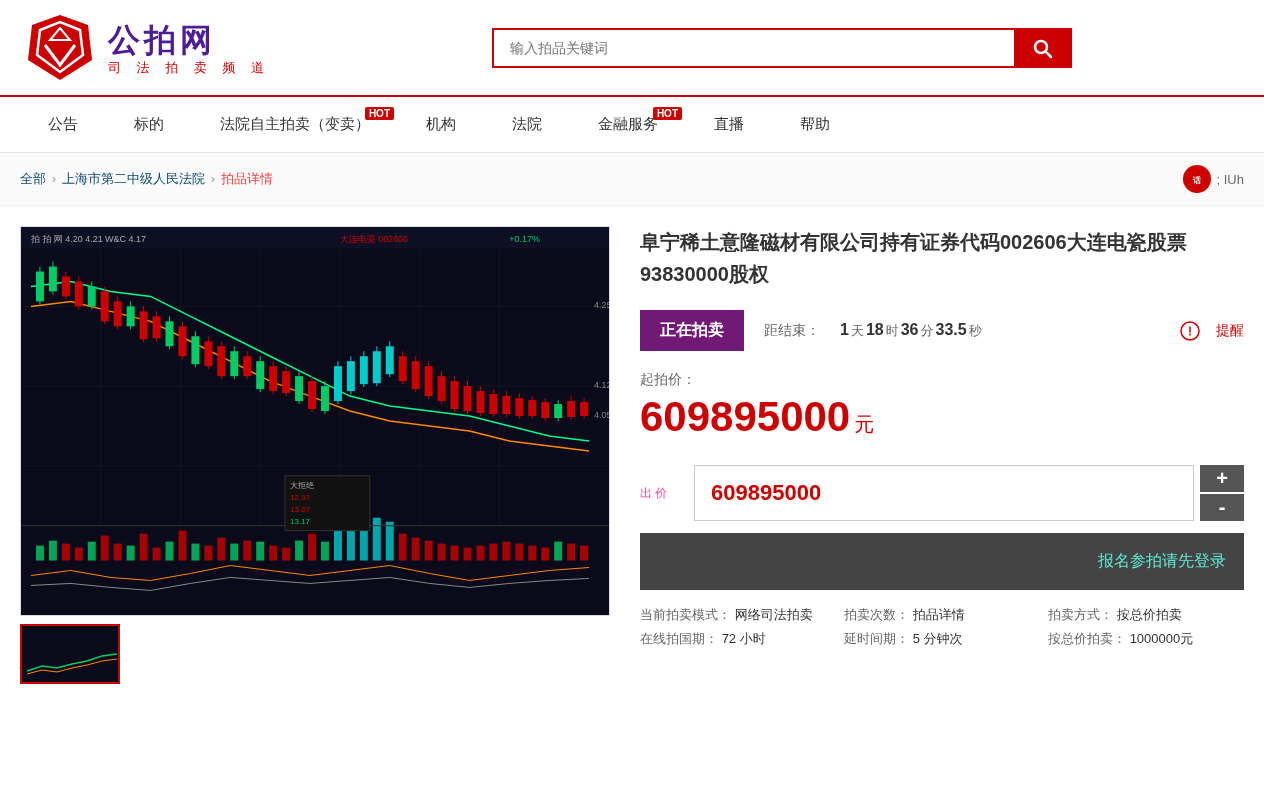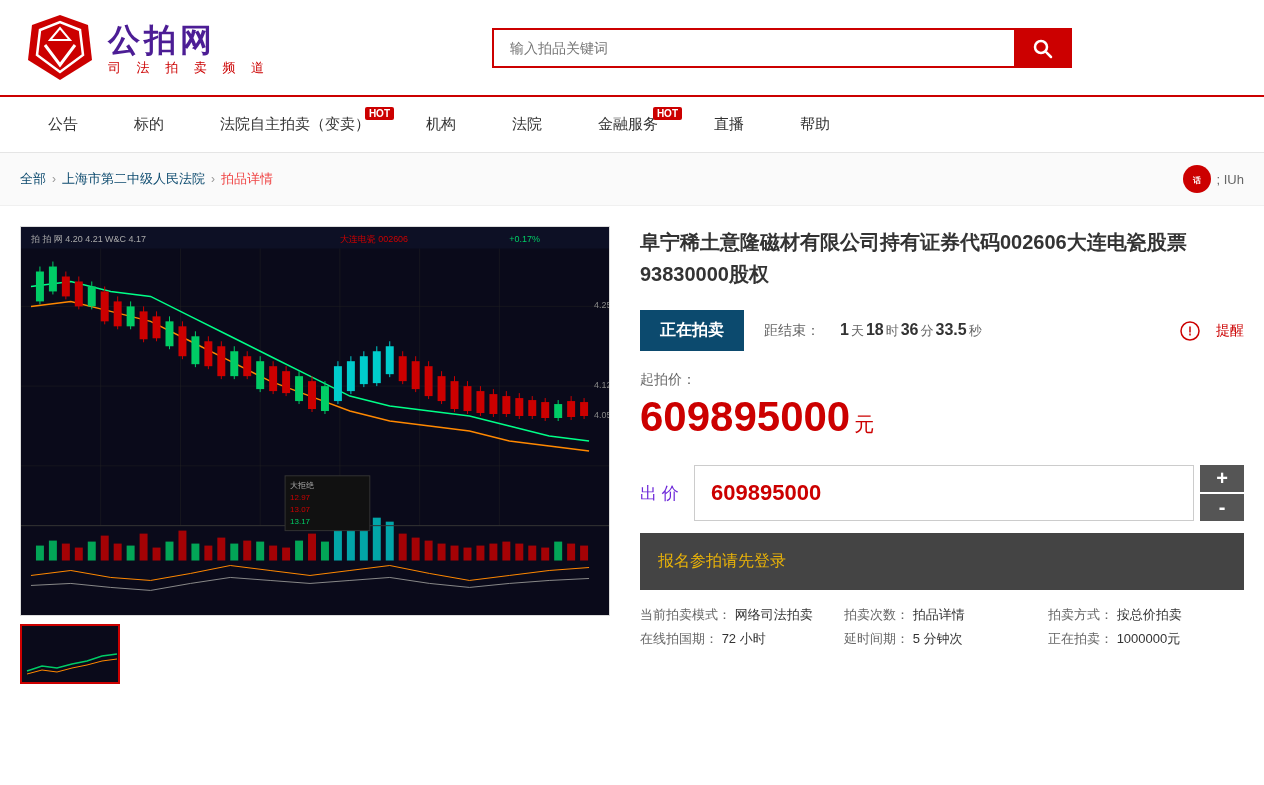--- a/index.html
+++ b/index.html
@@ -40,40 +40,40 @@
     .main-image { width: 590px; height: 390px; background: #0a0a1a; border: 1px solid #ddd; overflow: hidden; position: relative; display: flex; align-items: center; justify-content: center; }
     .thumb-strip { display: flex; margin-top: 8px; }
     .thumb { width: 100px; height: 60px; background: #0a0a1a; border: 2px solid #cc0000; overflow: hidden; }
 
     
     .info-section { flex: 1; }
     .product-title { font-size: 20px; font-weight: bold; color: #333; line-height: 1.6; margin-bottom: 20px; }
 
     
     .status-bar { display: flex; align-items: center; gap: 20px; margin-bottom: 20px; }
-    .status-badge { background: #0c4a6e; color: #fff; padding: 10px 20px; font-size: 16px; font-weight: bold; }
+    .status-badge { background: #701a75; color: #fff; padding: 10px 20px; font-size: 16px; font-weight: bold; }
     .countdown-label { color: #666; font-size: 14px; }
     .countdown { display: flex; align-items: baseline; gap: 2px; }
     .countdown-num { font-size: 16px; color: #333; font-weight: bold; }
     .countdown-unit { font-size: 13px; color: #666; }
     .remind-btn { margin-left: auto; display: flex; align-items: center; gap: 16px; color: #cc0000; cursor: pointer; font-size: 14px; }
 
     
     .price-area { margin-bottom: 24px; }
     .price-label { color: #666; font-size: 14px; margin-bottom: 4px; }
     .price-value { font-size: 42px; font-weight: bold; color: #cc0000; }
     .price-unit { font-size: 20px; color: #cc0000; margin-left: 4px; }
-    .bid-label { color: #6d28d9; font-size: 17px; display: flex; align-items: center; margin-right: 8px; width: 40px; }
+    .bid-label { color: #ec4899; font-size: 12px; display: flex; align-items: center; margin-right: 8px; width: 40px; }
     .bid-input-wrap { flex: 1; }
     .bid-input { width: 100%; padding: 14px 16px; font-size: 22px; color: #cc0000; border: 1px solid #ccc; font-weight: bold; font-family: inherit; outline: none; }
     .bid-controls { display: flex; flex-direction: column; gap: 2px; }
     .bid-plus, .bid-minus { width: 44px; height: 33px; background: #555; color: #fff; border: none; font-size: 20px; cursor: pointer; display: flex; align-items: center; justify-content: center; font-weight: bold; flex: 1; }
 
     
-    .login-btn { width: 100%; padding: 18px; background: #444; color: #eab308; font-size: 16px; border: none; cursor: pointer; font-family: inherit; text-align: left; }
+    .login-btn { width: 100%; padding: 18px; background: #444; color: #5eead4; font-size: 16px; border: none; cursor: pointer; font-family: inherit; text-align: right; }
 
     
     .bottom-info { display: flex; gap: 8px; margin-top: 20px; font-size: 13px; color: #666; }
     .info-col { flex: 1; }
     .info-row { margin-bottom: 6px; }
     .info-key { color: #666; }
     .info-val { color: #333; }
   </style>
 </head>
 <body>
@@ -419,21 +419,21 @@
             <span class="info-key">延时间期：</span>
             <span class="info-val">5 分钟次</span>
           </div>
         </div>
         <div class="info-col">
           <div class="info-row">
             <span class="info-key">拍卖方式：</span>
             <span class="info-val">按总价拍卖</span>
           </div>
           <div class="info-row">
-            <span class="info-key">正在拍卖：</span>
+            <span class="info-key">按总价拍卖：</span>
             <span class="info-val">1000000元</span>
           </div>
         </div>
       </div>
     </div>
 
   </div>
 </div>
 
 </body></html>

